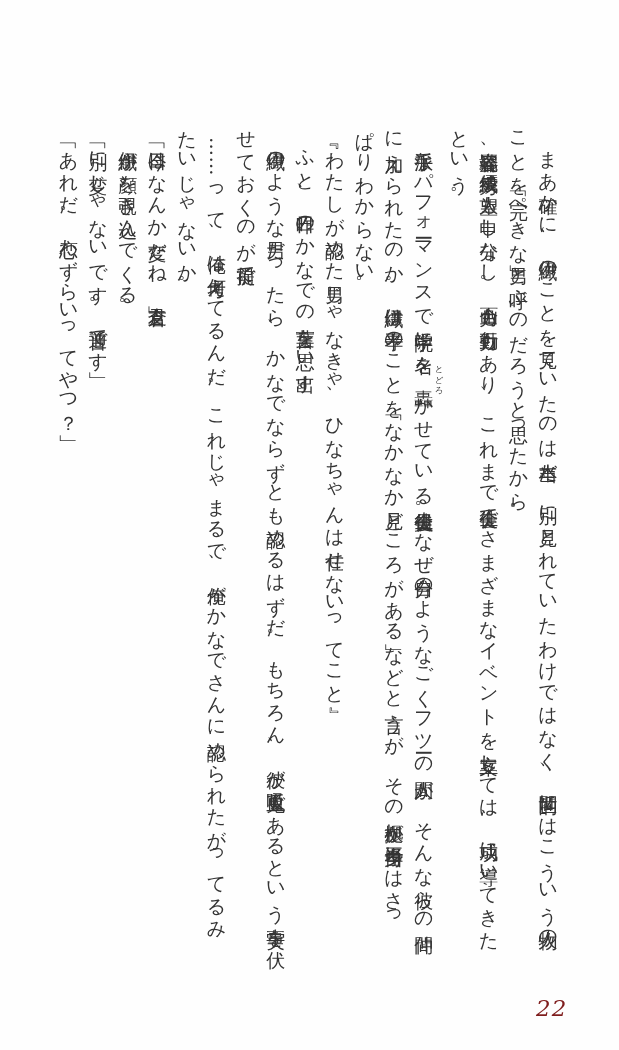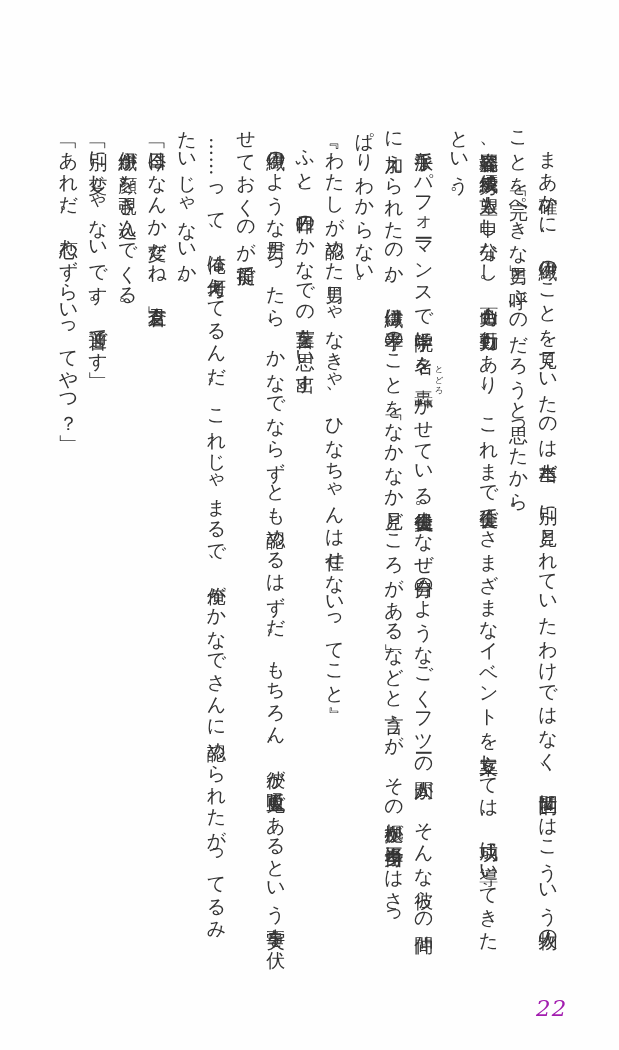--- a/index.html
+++ b/index.html
@@ -41,21 +41,21 @@
     font-size: 8.5px;
     letter-spacing: 0;
     color: var(--text-color, #343434);
   }
   .page-number {
     position: absolute;
     left: 536px;
     top: 995px;
     font-size: 23px;
     font-style: italic;
-    color: #a21caf;
+    color: #7f1d1d;
     letter-spacing: 1px;
   }
 </style>
 </head>
 <body>
 
 <div class="scan-page">
   <div class="text-block" id="text-block">
       <p>まあ確かに、伊織のことを見ていたのは本当だ。別に見とれていたわけではなく、世間的にはこういう人物のことを「完ぺきな男」と呼ぶのだろうと思ったから。</p>
       <p>容姿端麗、成績優秀、人望も申し分なし。企画力も行動力もあり、これまで生徒会でさまざまなイベントを立案しては、成功に導いてきたという。</p>

